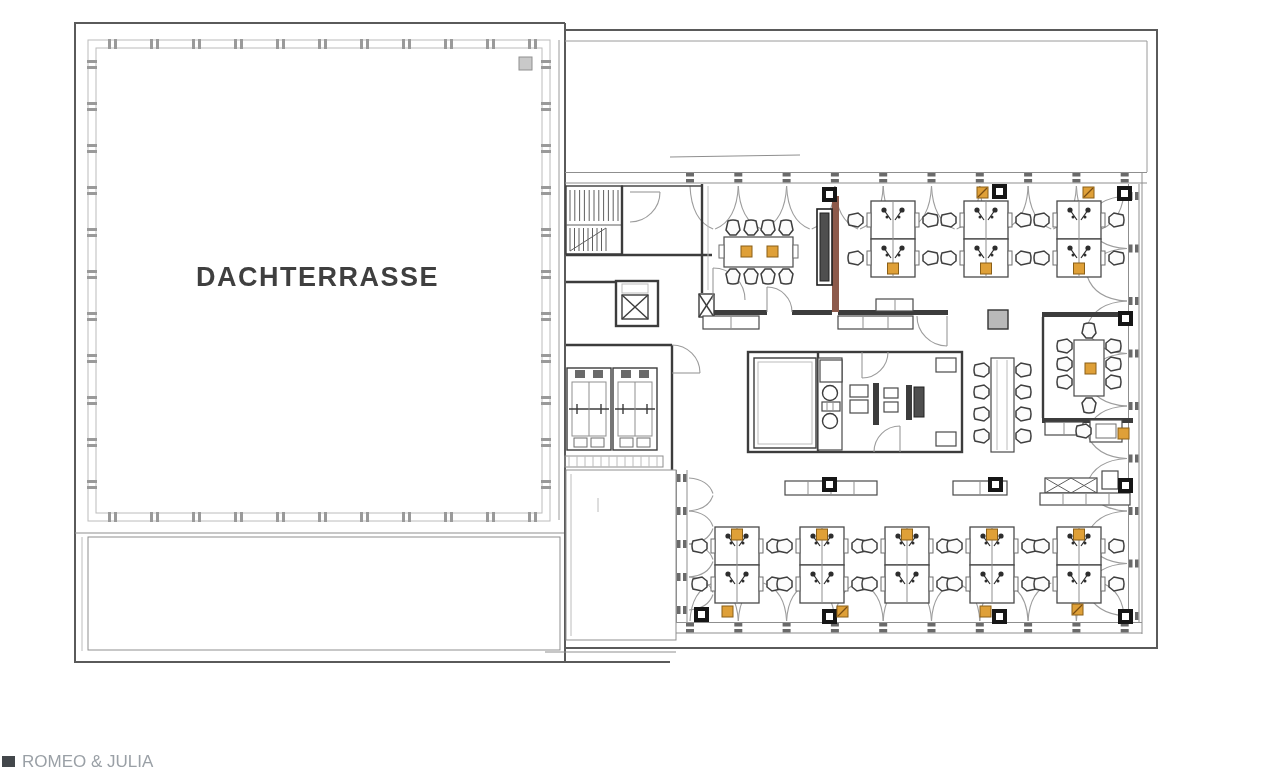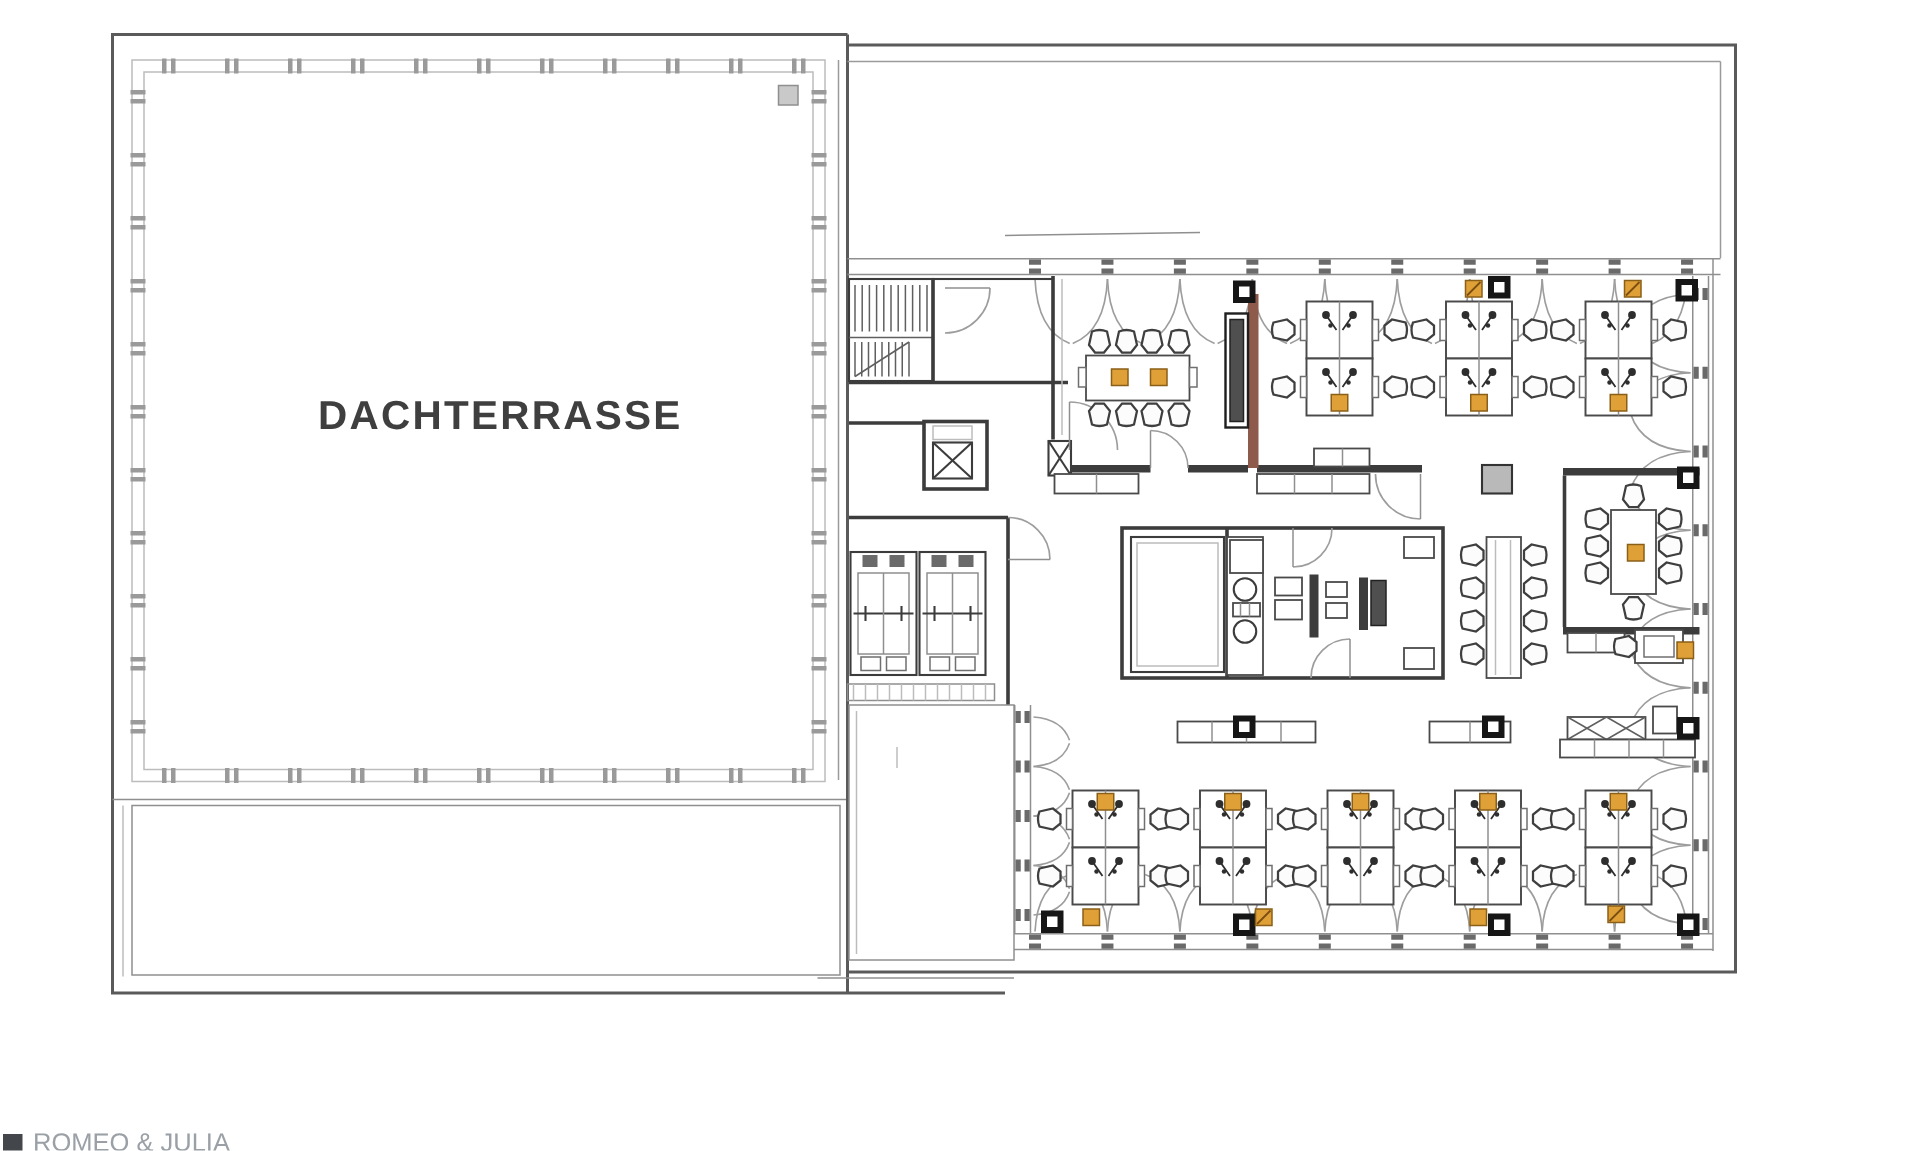--- a/index.html
+++ b/index.html
@@ -18,21 +18,21 @@
   .desk    {fill:#fff;stroke:#4a4a4a;stroke-width:1.3;}
   .chair   {fill:#fcfcfc;stroke:#3f3f3f;stroke-width:1.5;}
   .mon     {fill:#2e2e2e;stroke:none;}
   .monl    {stroke:#2e2e2e;stroke-width:1.2;fill:none;}
   .thin    {stroke:#6f6f6f;stroke-width:1;fill:#fff;}
   .furn    {fill:#fff;stroke:#4a4a4a;stroke-width:1.2;}
   .dark    {fill:#4f4f4f;stroke:#222;stroke-width:1;}
   .post    {fill:#9a9a9a;stroke:none;}
   .tick    {fill:#6a6a6a;stroke:none;}
   .hatch   {stroke:#5f5f5f;stroke-width:1;fill:none;}
-  #terrace-label{position:absolute;left:212px;top:262px;font-size:27px;font-weight:700;
+  #terrace-label{position:absolute;left:196px;top:262px;font-size:27px;font-weight:700;
        letter-spacing:1.5px;color:#3f3f3f;white-space:nowrap;}
   #footer-brand{position:absolute;left:2px;top:752px;font-size:17px;color:#9aa0a6;
        display:flex;align-items:center;gap:7px;white-space:nowrap;}
   #footer-brand .sq{display:inline-block;width:13px;height:13px;background:#43474b;}
 </style>
 </head>
 <body>
 
 <div id="stage">
 

